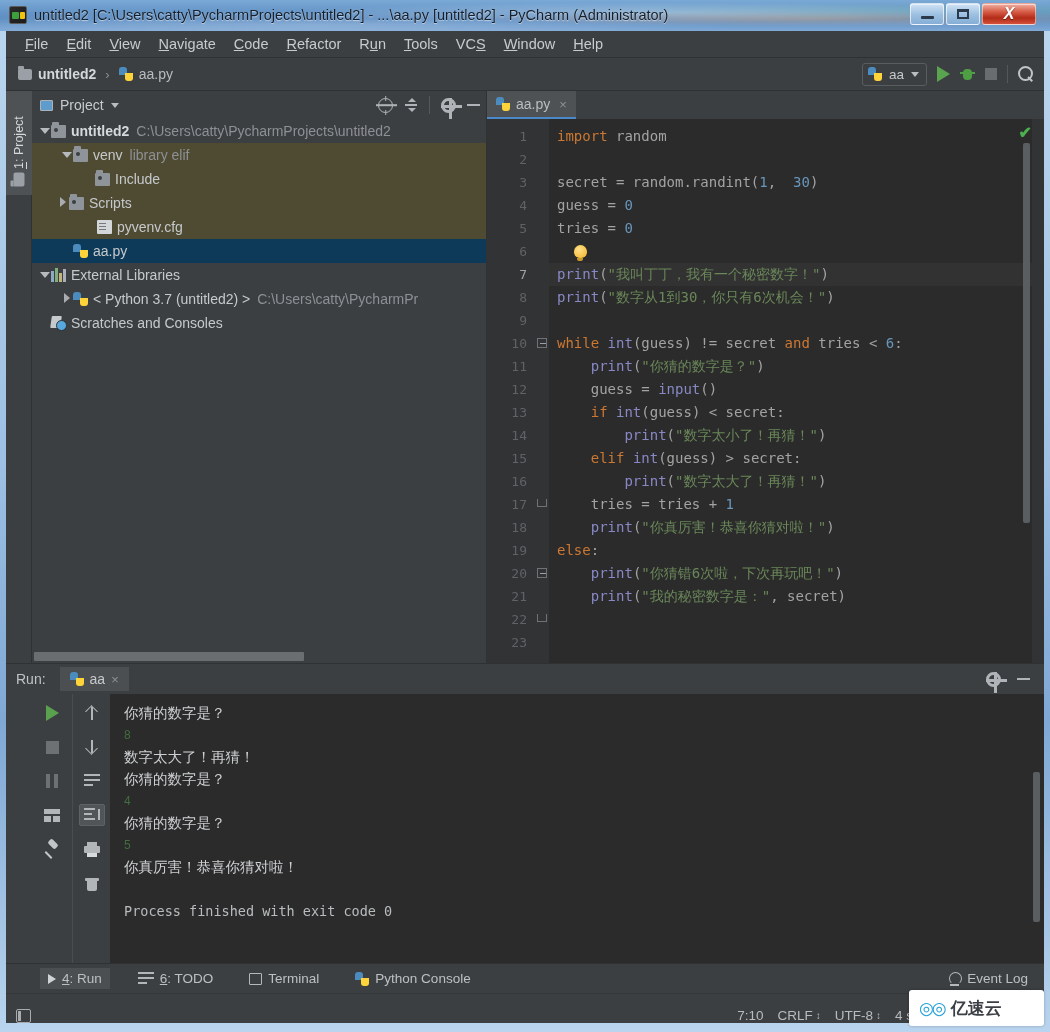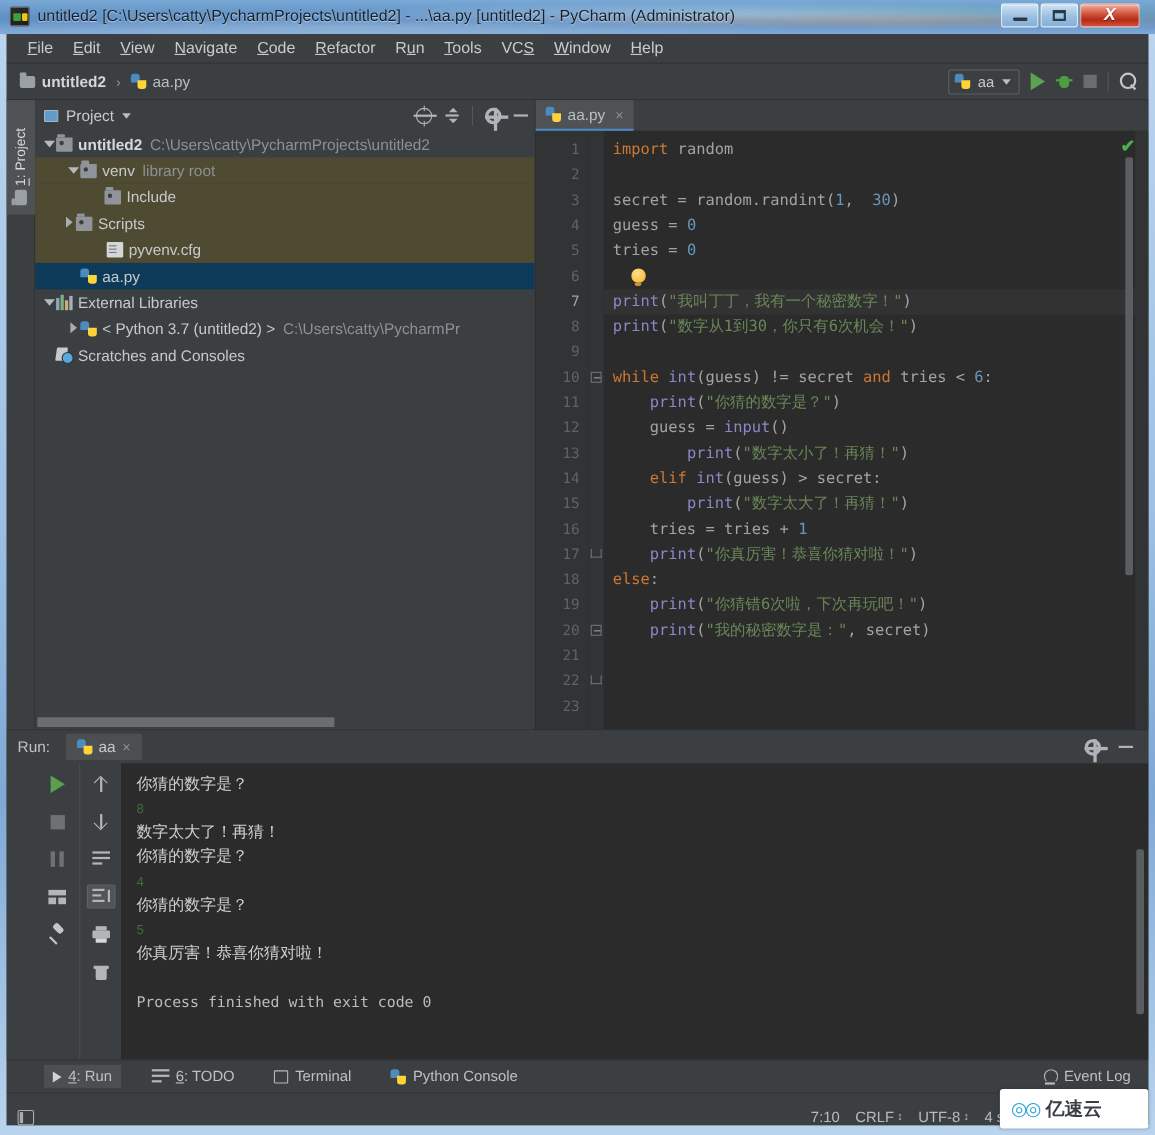--- a/index.html
+++ b/index.html
@@ -415,21 +415,21 @@
             <div class="tree-row" style="padding-left: 6px;">
               <span class="arrow down"></span>
               <span class="ti folder"></span>
               <span class="t-name bold">untitled2</span>
               <span class="t-sub">C:\Users\catty\PycharmProjects\untitled2</span>
             </div>
             <div class="tree-row excluded" style="padding-left: 28px;">
               <span class="arrow down"></span>
               <span class="ti folder"></span>
               <span class="t-name">venv</span>
-              <span class="t-sub">library root</span>
+              <span class="t-sub">library elif</span>
             </div>
             <div class="tree-row excluded" style="padding-left: 50px;">
               <span class="arrow"></span>
               <span class="ti folder"></span>
               <span class="t-name">Include</span>
             </div>
             <div class="tree-row excluded" style="padding-left: 24px;">
               <span class="arrow right"></span>
               <span class="ti folder"></span>
               <span class="t-name">Scripts</span>
@@ -544,20 +544,21 @@
               <div class="cl"><span class="op">secret = random.randint(</span><span class="num">1</span><span class="op">,  </span><span class="num">30</span><span class="op">)</span></div>
               <div class="cl"><span class="op">guess = </span><span class="num">0</span></div>
               <div class="cl"><span class="op">tries = </span><span class="num">0</span></div>
               <div class="cl">  <span class="bulb"></span></div>
               <div class="cl hl"><span class="pfn">print</span><span class="op">(</span><span class="str">"我叫丁丁，我有一个秘密数字！"</span><span class="op">)</span></div>
               <div class="cl"><span class="pfn">print</span><span class="op">(</span><span class="str">"数字从1到30，你只有6次机会！"</span><span class="op">)</span></div>
               <div class="cl">&nbsp;</div>
               <div class="cl"><span class="kw">while</span><span class="op"> </span><span class="bi">int</span><span class="op">(guess) != secret </span><span class="kw">and</span><span class="op"> tries &lt; </span><span class="num">6</span><span class="op">:</span></div>
               <div class="cl"><span class="op">    </span><span class="pfn">print</span><span class="op">(</span><span class="str">"你猜的数字是？"</span><span class="op">)</span></div>
               <div class="cl"><span class="op">    guess = </span><span class="bi">input</span><span class="op">()</span></div>
+              <div class="cl"><span class="op">    </span><span class="kw">if</span><span class="op"> </span><span class="bi">int</span><span class="op">(guess) &lt; secret:</span></div>
               <div class="cl"><span class="op">        </span><span class="pfn">print</span><span class="op">(</span><span class="str">"数字太小了！再猜！"</span><span class="op">)</span></div>
               <div class="cl"><span class="op">    </span><span class="kw">elif</span><span class="op"> </span><span class="bi">int</span><span class="op">(guess) &gt; secret:</span></div>
               <div class="cl"><span class="op">        </span><span class="pfn">print</span><span class="op">(</span><span class="str">"数字太大了！再猜！"</span><span class="op">)</span></div>
               <div class="cl"><span class="op">    tries = tries + </span><span class="num">1</span></div>
               <div class="cl"><span class="op">    </span><span class="pfn">print</span><span class="op">(</span><span class="str">"你真厉害！恭喜你猜对啦！"</span><span class="op">)</span></div>
               <div class="cl"><span class="kw">else</span><span class="op">:</span></div>
               <div class="cl"><span class="op">    </span><span class="pfn">print</span><span class="op">(</span><span class="str">"你猜错6次啦，下次再玩吧！"</span><span class="op">)</span></div>
               <div class="cl"><span class="op">    </span><span class="pfn">print</span><span class="op">(</span><span class="str">"我的秘密数字是："</span><span class="op">, secret)</span></div>
               <div class="cl">&nbsp;</div>
             </div>

